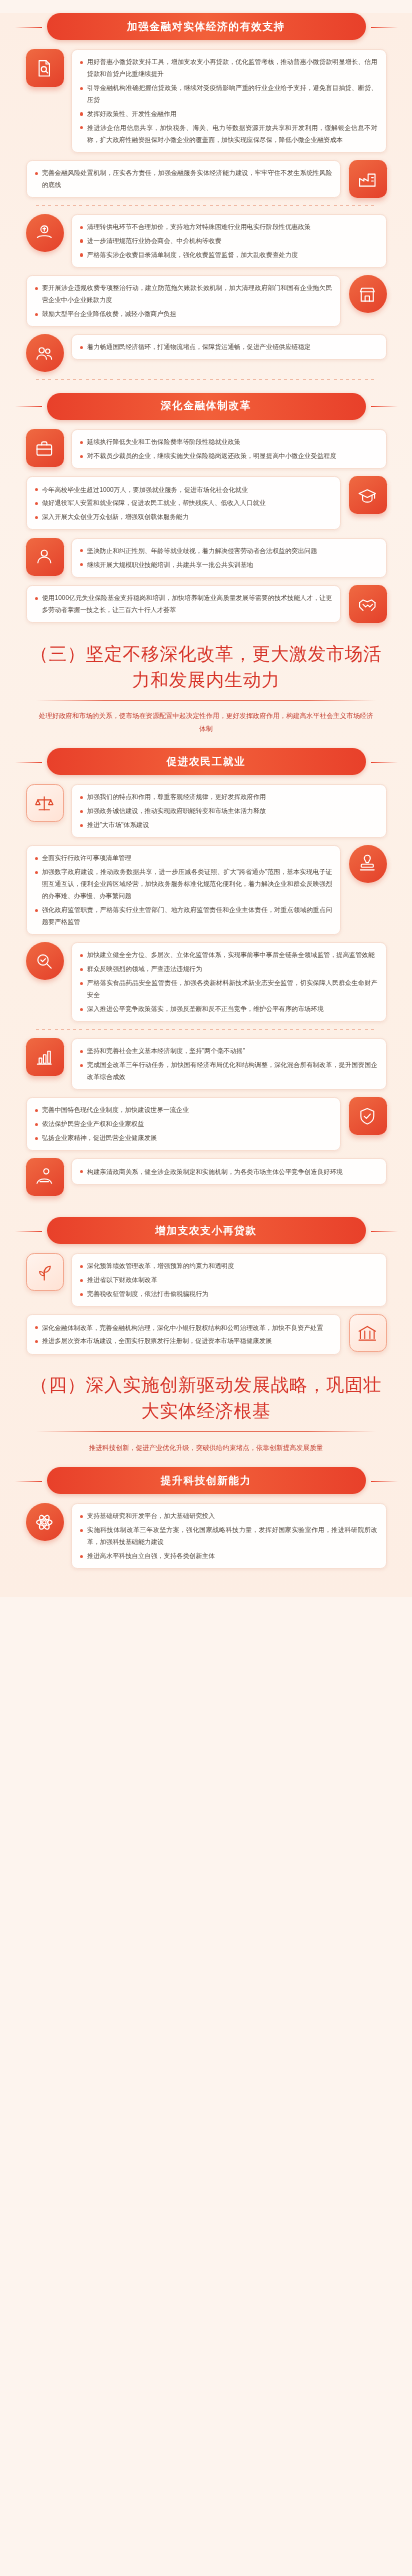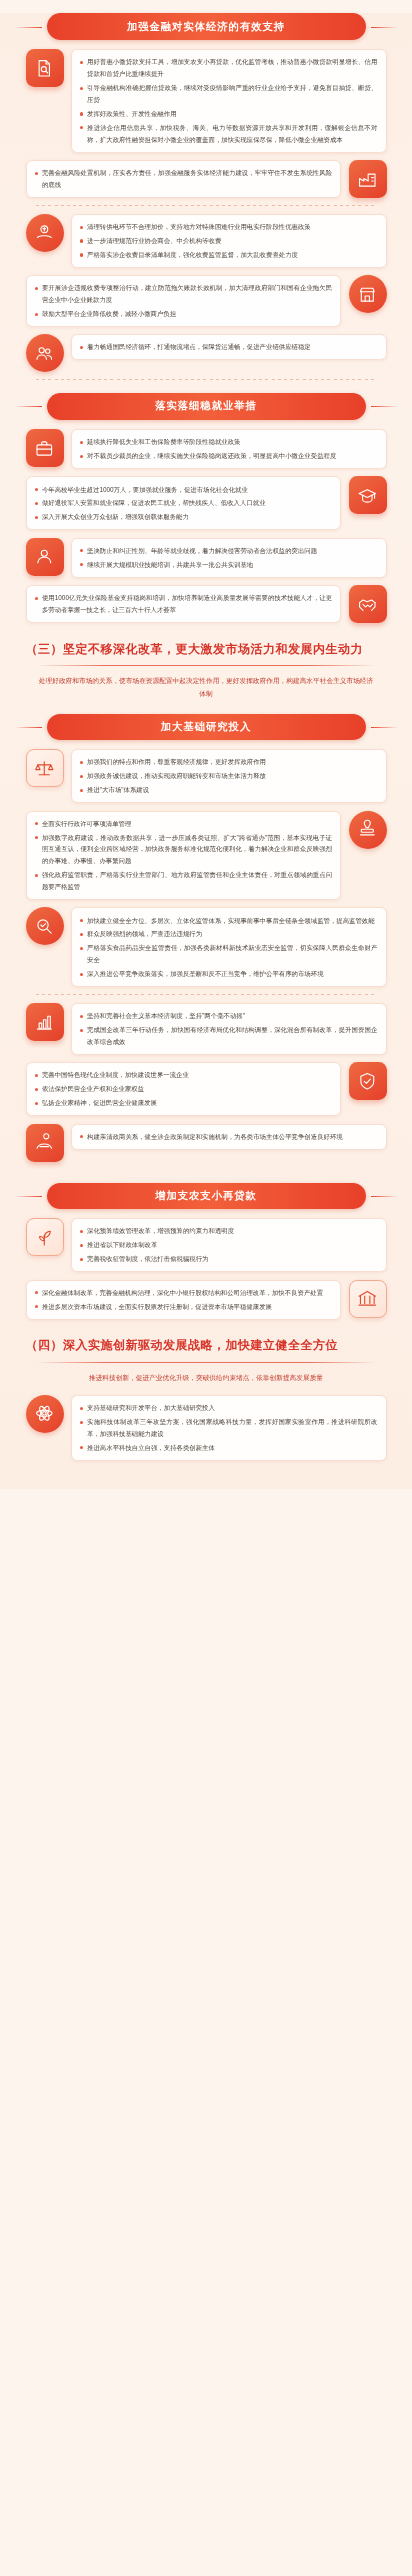--- a/index.html
+++ b/index.html
@@ -38,23 +38,24 @@
     width: 27px; height: 1px;
     background: linear-gradient(90deg, rgba(232,64,42,0), #e8402a);
   }
   .banner::before { left: -32px; }
   .banner::after  { right: -32px; transform: scaleX(-1); }
 
   
   .big-heading {
     width: 361px;
     margin: 17.5px auto 5.2px auto;
+    text-align: center;
     color: #d7352a;
-    font-size: 12px;
-    font-weight: bold;
+    font-size: 18px;
+    font-weight: normal;
     line-height: 1.45;
     letter-spacing: 0.5px;
   }
   .heading-rule {
     width: 340px;
     height: 1px;
     margin: 7.2px auto 9.3px auto;
     background: linear-gradient(90deg, rgba(215,53,42,0) 0%, #e8705a 20%, #e8705a 80%, rgba(215,53,42,0) 100%);
   }
   .lead-note {
@@ -219,21 +220,21 @@
     </div>
     <div class="card">
       <ul>
         <li>着力畅通国民经济循环，打通物流堵点，保障货运通畅，促进产业链供应链稳定</li>
       </ul>
     </div>
   </div>
 
   <div class="dot-sep"></div>
 
-  <div class="banner">落实落细稳就业举措</div>
+  <div class="banner">深化金融体制改革</div>
 
   <div class="block">
     <div class="icon-badge">
       <svg viewBox="0 0 48 48" fill="none" stroke="currentColor" stroke-width="2.6" stroke-linecap="round" stroke-linejoin="round">
         <rect x="7" y="16" width="34" height="24" rx="3"></rect>
         <path d="M18 16v-4a3 3 0 013-3h6a3 3 0 013 3v4"></path>
           <path d="M7 26h34"></path>
       </svg>
     </div>
     <div class="card">
@@ -288,21 +289,21 @@
       <ul>
         <li>使用1000亿元失业保险基金支持稳岗和培训，加快培养制造业高质量发展等需要的技术技能人才，让更多劳动者掌握一技之长，让三百六十行人才荟萃</li>
       </ul>
     </div>
   </div>
 
   <div class="big-heading">（三）坚定不移深化改革，更大激发市场活力和发展内生动力</div>
   <div class="heading-rule"></div>
   <div class="lead-note">处理好政府和市场的关系，使市场在资源配置中起决定性作用，更好发挥政府作用，构建高水平社会主义市场经济体制</div>
 
-  <div class="banner">加大基础研究投入</div>
+  <div class="banner">促进农民工就业</div>
 
   <div class="block">
     <div class="icon-badge light">
       <svg viewBox="0 0 48 48" fill="none" stroke="currentColor" stroke-width="2.6" stroke-linecap="round" stroke-linejoin="round">
         <path d="M24 9v30"></path>
           <path d="M12 39h24"></path>
           <path d="M9 16h30"></path>
         <path d="M9 16l-5 11h10zM39 16l-5 11h10z"></path>
       </svg>
     </div>
@@ -431,24 +432,25 @@
       </svg>
     </div>
     <div class="card">
       <ul>
         <li>深化金融体制改革，完善金融机构治理，深化中小银行股权结构和公司治理改革，加快不良资产处置</li>
         <li>推进多层次资本市场建设，全面实行股票发行注册制，促进资本市场平稳健康发展</li>
       </ul>
     </div>
   </div>
 
-  <div class="big-heading">（四）深入实施创新驱动发展战略，加快建立健全全方位</div>
+  <div class="big-heading">（四）深入实施创新驱动发展战略，巩固壮大实体经济根基</div>
   <div class="heading-rule"></div>
   <div class="lead-note">推进科技创新，促进产业优化升级，突破供给约束堵点，依靠创新提高发展质量</div>
 
+  <div class="banner">提升科技创新能力</div>
 
   <div class="block">
     <div class="icon-badge circle">
       <svg viewBox="0 0 48 48" fill="none" stroke="currentColor" stroke-width="2.6" stroke-linecap="round" stroke-linejoin="round">
         <circle cx="24" cy="24" r="4"></circle>
         <ellipse cx="24" cy="24" rx="18" ry="7"></ellipse>
         <ellipse cx="24" cy="24" rx="18" ry="7" transform="rotate(60 24 24)"></ellipse>
         <ellipse cx="24" cy="24" rx="18" ry="7" transform="rotate(120 24 24)"></ellipse>
       </svg>
     </div>

